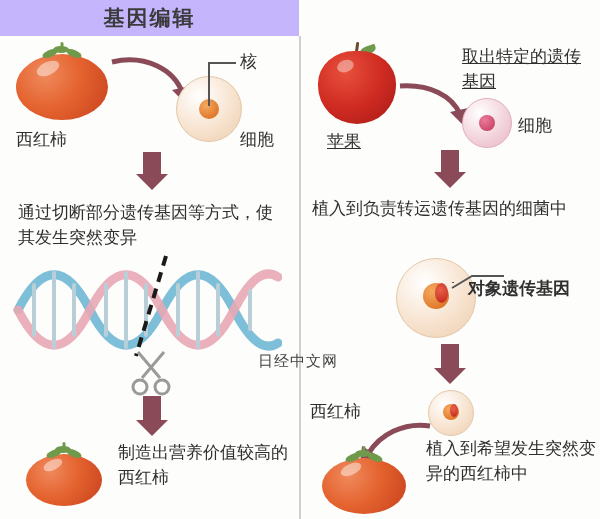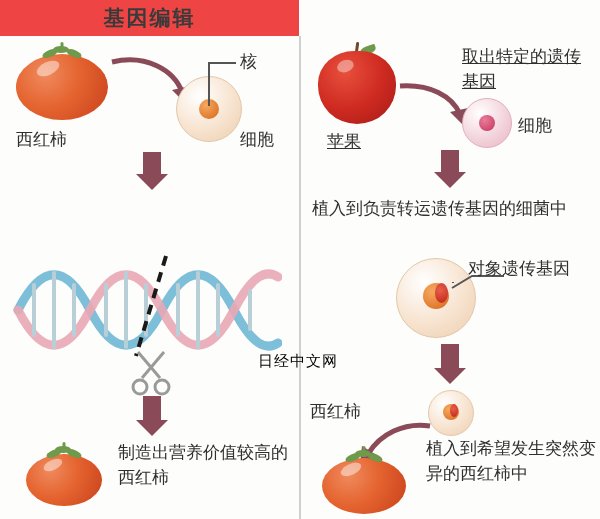--- a/index.html
+++ b/index.html
@@ -11,21 +11,21 @@
     position:relative;
   }
   .page { position:relative; width:600px; height:519px; background:#fdfdfb; }
 
   
   .hdr {
     position:absolute; top:0; height:36px;
     display:flex; align-items:center; justify-content:center;
     font-weight:bold; font-size:21px; color:#3a3a3a; letter-spacing:2px;
   }
-  .hdr-left  { left:0;   width:299px; background:#ef4444; }
+  .hdr-left  { left:0;   width:299px; background:#c4b5fd; }
   .hdr-right { left:301px; width:299px; background:#efe3d4; }
 
   
   .divider {
     position:absolute; top:0; left:299px; width:2px; height:519px;
     background:#cfcfcf;
   }
   .divider-top { position:absolute; top:0; left:299px; width:2px; height:36px; background:#ffffff; }
 
   
@@ -114,21 +114,21 @@
   }
   .arrow-down .head {
     position:absolute; left:50%; transform:translateX(-50%);
     width:0; height:0; border-left:16px solid transparent; border-right:16px solid transparent;
     border-top:16px solid #8a4a57;
   }
 
   
   .watermark {
     position:absolute; left:258px; top:352px;
-    font-size:15px; color:#000000; letter-spacing:1px;
+    font-size:15px; color:#404040; letter-spacing:1px;
   }
 
   
   .helix { position:absolute; left:12px; top:255px; width:270px; height:110px; }
 
   
   .scissors { position:absolute; left:130px; top:348px; width:44px; height:50px; }
 </style>
 </head>
 <body>
@@ -165,20 +165,21 @@
   <div class="leader" style="left:208px; top:62px; width:28px; height:2px;"></div>
   <div class="label" style="left:240px; top:50px;">核</div>
 
   <div class="label" style="left:240px; top:128px;">细胞</div>
 
   <div class="arrow-down" style="left:132px; top:152px; width:40px; height:38px;">
     <div class="shaft" style="width:18px; height:24px;"></div>
     <div class="head" style="top:22px;"></div>
   </div>
 
+  <div class="txt" style="left:18px; top:200px; width:268px;">通过切断部分遗传基因等方式，使其发生突然变异</div>
 
   <div class="helix">
     <svg width="270" height="110" viewBox="0 0 270 110">
       <g stroke-linecap="round">
         <path d="M6,55 C30,8 54,8 78,55 C102,102 126,102 150,55 C174,8 198,8 222,55 C240,90 254,96 266,88" stroke="#6fb7d4" stroke-width="9" fill="none" opacity="0.9"></path>
         <path d="M6,55 C30,102 54,102 78,55 C102,8 126,8 150,55 C174,102 198,102 222,55 C240,20 254,14 266,22" stroke="#e8a7b5" stroke-width="9" fill="none" opacity="0.9"></path>
         <g stroke="#b9cfd8" stroke-width="4">
           <line x1="22" y1="30" x2="22" y2="80"></line>
           <line x1="42" y1="18" x2="42" y2="92"></line>
           <line x1="62" y1="30" x2="62" y2="80"></line>
@@ -257,21 +258,21 @@
   <div class="cell cell-outer-pale" style="left:396px; top:258px; width:78px; height:78px;">
     <div class="cell-nucleus-orange" style="left:26px; top:24px; width:26px; height:26px;"></div>
     <div style="position:absolute; left:38px; top:24px; width:13px; height:20px; border-radius:50%;
                 background:radial-gradient(circle at 40% 35%, #e8604a 0%, #c62e22 80%);"></div>
   </div>
 
   <div class="leader" style="left:452px; top:282px; width:2px; height:1px;"></div>
   <svg style="position:absolute; left:446px; top:270px; width:60px; height:24px;">
     <path d="M6,18 L26,6 L58,6" stroke="#555" stroke-width="2" fill="none"></path>
   </svg>
-  <div class="txt" style="left:468px; top:256px; width:120px;">对象遗传基因</div>
+  <div class="txt" style="left:468px; top:276px; width:120px;font-weight:bold;">对象遗传基因</div>
 
   <div class="arrow-down" style="left:430px; top:344px; width:40px; height:40px;">
     <div class="shaft" style="width:18px; height:26px;"></div>
     <div class="head" style="top:24px;"></div>
   </div>
 
   <div class="cell cell-outer-pale" style="left:428px; top:390px; width:44px; height:44px;">
     <div class="cell-nucleus-orange" style="left:14px; top:13px; width:16px; height:16px;"></div>
     <div style="position:absolute; left:21px; top:13px; width:8px; height:13px; border-radius:50%;
                 background:radial-gradient(circle at 40% 35%, #e8604a 0%, #c62e22 80%);"></div>

